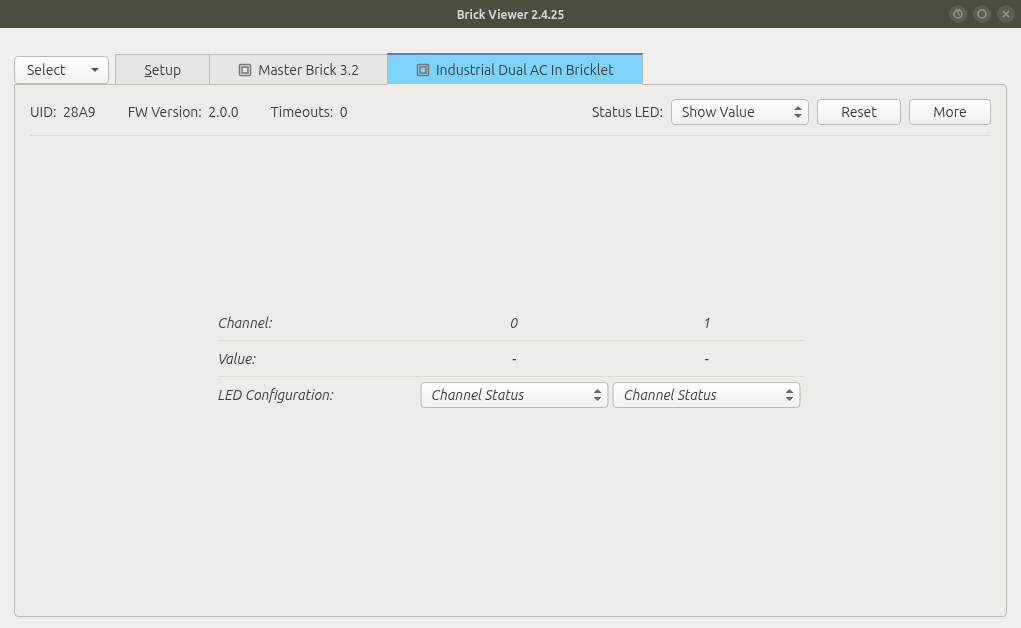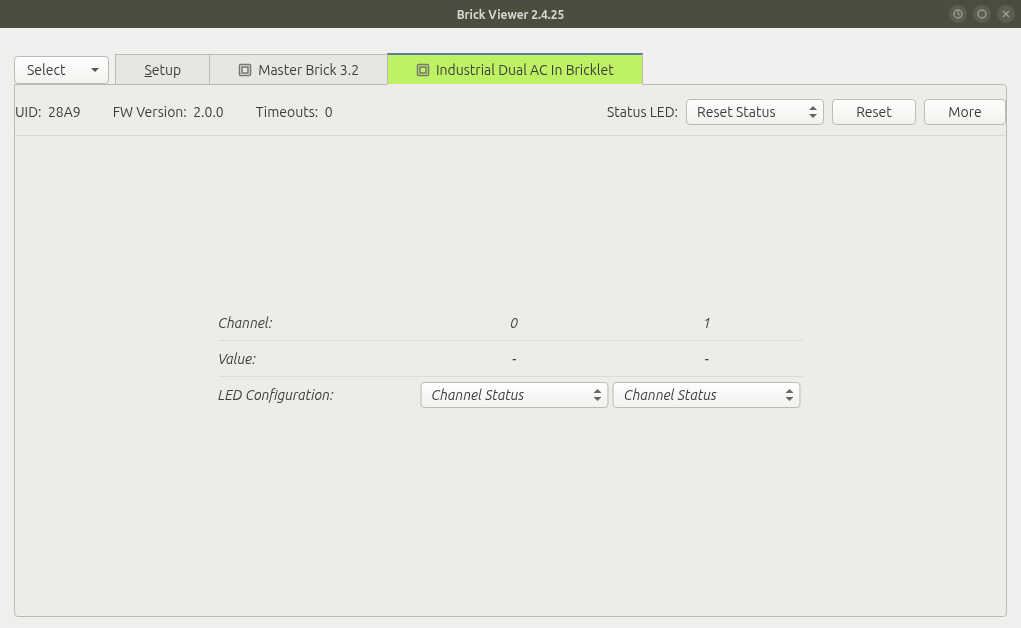--- a/index.html
+++ b/index.html
@@ -21,24 +21,24 @@
       font-size: 14px; color: #3c3c3c; margin-right: 6px; cursor: pointer;
     }
     .select-caret svg { width: 10px; height: 10px; fill: #555; }
     
     .tab { height: 30px; padding: 0 28px; display: inline-flex; align-items: center; gap: 6px;
       border: 1px solid #bcbab5; background: #e7e6e2; font-size: 14px; color: #3c3c3c; cursor: pointer;
       position: relative; border-bottom: none;}
     .tab + .tab { margin-left: -1px; margin-top: 12px; }
     .tab .accel { text-decoration: underline; }
     .tab svg.tab-icn { width: 14px; height: 14px; fill: none; stroke: #787672; stroke-width: 1.5; }
-    .tab.active { background: #bef264; border-top: 2px solid #5e7ea8; height: 32px; margin-top: -2px; z-index: 3; border-left: 1px solid #bcbab5; border-right: 1px solid #bcbab5; border-bottom: 1px solid #edece9; margin-bottom: -1px;}
+    .tab.active { background: #7dd3fc; border-top: 2px solid #5e7ea8; height: 32px; margin-top: -2px; z-index: 3; border-left: 1px solid #bcbab5; border-right: 1px solid #bcbab5; border-bottom: 1px solid #edece9; margin-bottom: -1px;}
     
     .panel { border: 1px solid #bcbab5; border-radius: 0 4px 4px 4px; background: #edece9;
-      width: 100%; height: 533px; margin-top: 0; position: relative; padding: 14px 0; }
+      width: 100%; height: 533px; margin-top: 0; position: relative; padding: 14px 15px; }
     
     .status-row { display: flex; align-items: center; height: 26px; font-size: 14px; }
     .status-left { display: flex; align-items: center; gap: 6px; }
     .status-left .grp { margin-right: 26px; }
     .status-left .lbl { font-weight: 400; }
     .status-right { margin-left: auto; display: flex; align-items: center; gap: 8px; }
     
     .combo { height: 26px; border: 1px solid #bdbbb6; border-radius: 4px; background: linear-gradient(#fefefe, #f2f1ee);
       display: flex; align-items: center; padding: 0 6px 0 10px; gap: 10px; font-size: 14px; cursor: pointer; }
     .combo.wide { width: 138px; justify-content: space-between; }
@@ -114,21 +114,21 @@
   <div class="panel">
     <div class="status-row">
       <div class="status-left">
         <span class="grp"><span class="lbl">UID:</span>&nbsp;&nbsp;<span>28A9</span></span>
         <span class="grp"><span class="lbl">FW Version:</span>&nbsp;&nbsp;<span>2.0.0</span></span>
         <span class="grp"><span class="lbl">Timeouts:</span>&nbsp;&nbsp;<span>0</span></span>
       </div>
       <div class="status-right">
         <span>Status LED:</span>
         <div class="combo wide">
-          <span>Reset Status</span>
+          <span>Show Value</span>
           <span class="spin-arrows">
             <svg viewBox="0 0 8 4">
                 <path d="M0 4l4-4 4 4z"></path>
               </svg>
             <svg viewBox="0 0 8 4">
                 <path d="M0 0l4 4 4-4z"></path>
               </svg>
           </span>
         </div>
         <div class="btn sm">

